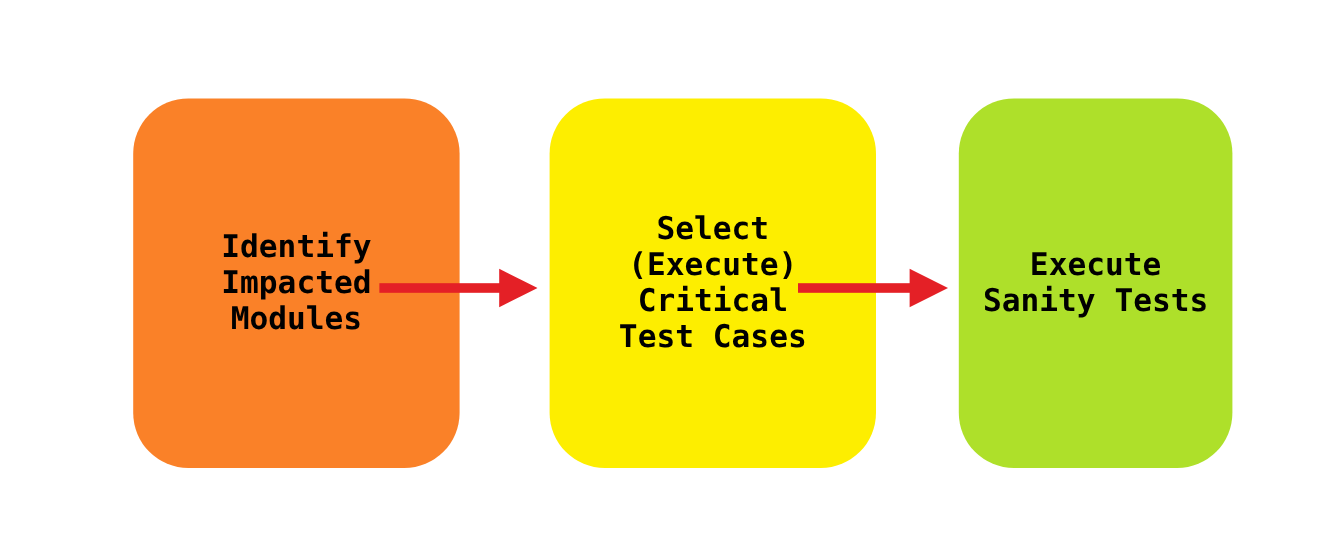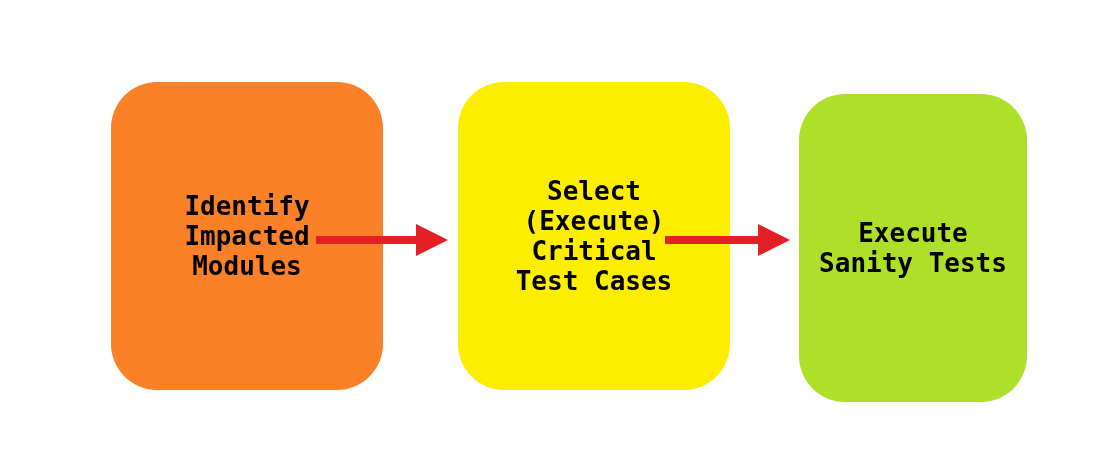--- a/index.html
+++ b/index.html
@@ -66,18 +66,18 @@
 (Execute)
 Critical
 Test Cases</div>
   </div>
 
   <svg class="arrow arrow-2" width="125" height="40" viewBox="0 0 125 40" style="color: rgb(228, 32, 38);">
     <rect x="0" y="16" width="97" height="8" fill="currentColor"></rect>
     <polygon points="93,4 93,36 125,20" fill="currentColor"></polygon>
   </svg>
 
-  <div class="box box-3" style="background-color: rgb(174, 224, 42); margin-top: 12px;">
+  <div class="box box-3" style="background-color: rgb(174, 224, 42);">
     <div class="step-label">Execute
 Sanity Tests</div>
   </div>
 
 </div>
 
 </body></html>

